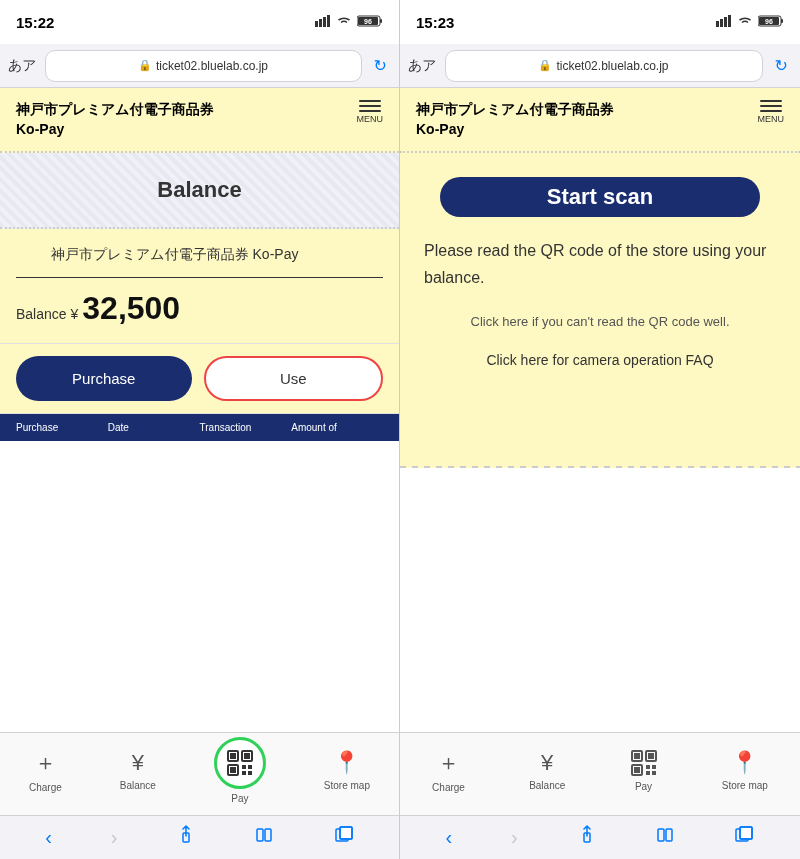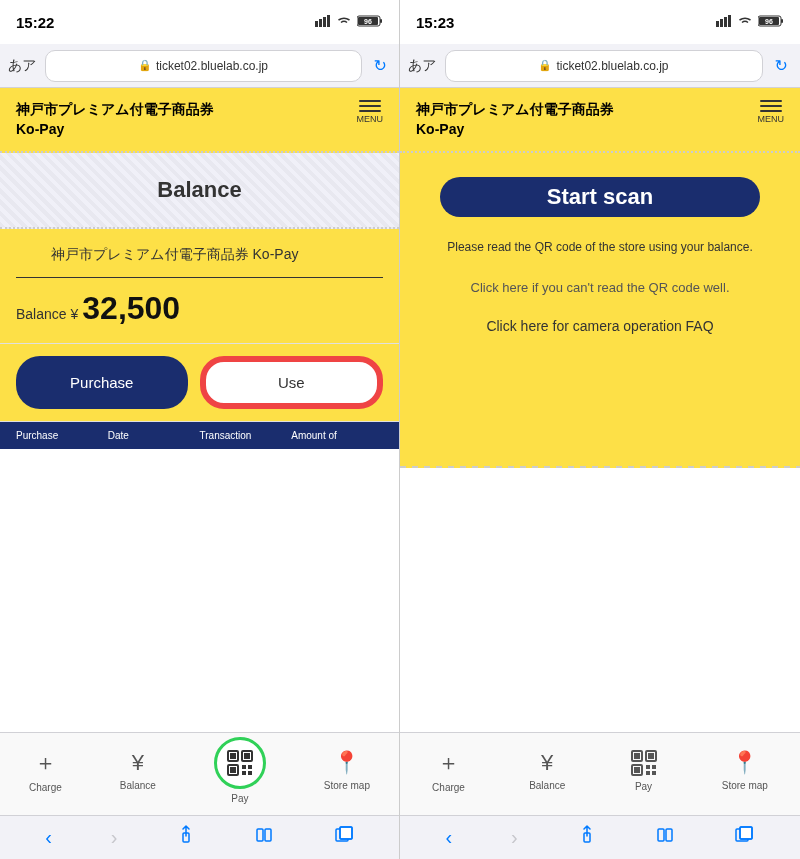--- a/index.html
+++ b/index.html
@@ -58,21 +58,21 @@
       font-size: 12px;
       color: #333;
       border: 1px solid #d1d1d6;
     }
     .url-bar .lock-icon { font-size: 11px; color: #666; }
     .reload-btn { font-size: 16px; color: #007aff; padding: 4px; }
 
     
     .app-content {
       flex: 1;
-      background: #fde047;
+      background: #fef9c3;
       display: flex;
       flex-direction: column;
       overflow: hidden;
     }
 
     
     .app-header {
       padding: 12px 16px;
       display: flex;
       align-items: flex-start;
@@ -124,21 +124,21 @@
       border-radius: 24px;
       padding: 12px;
       font-size: 15px;
       font-weight: 500;
       cursor: pointer;
     }
     .btn-use {
       flex: 1;
       background: white;
       color: #333;
-      border: 6px solid #ef4444;
+      border: 2px solid #ef4444;
       border-radius: 24px;
       padding: 12px;
       font-size: 15px;
       font-weight: 500;
       cursor: pointer;
     }
 
     .table-header {
       display: grid;
       grid-template-columns: 1fr 1fr 1fr 1fr;
@@ -213,21 +213,21 @@
       border: none;
       border-radius: 50px;
       padding: 7px 60px;
       font-size: 22px;
       font-weight: 600;
       cursor: pointer;
       width: 100%;
       max-width: 320px;
     }
     .scan-description {
-      font-size: 12px;
+      font-size: 16px;
       color: #333;
       text-align: left;
       line-height: 1.7;
       padding: 0 8px;
     }
     .scan-sub-text {
       font-size: 13px;
       color: #555;
       text-align: center;
       line-height: 1.6;

